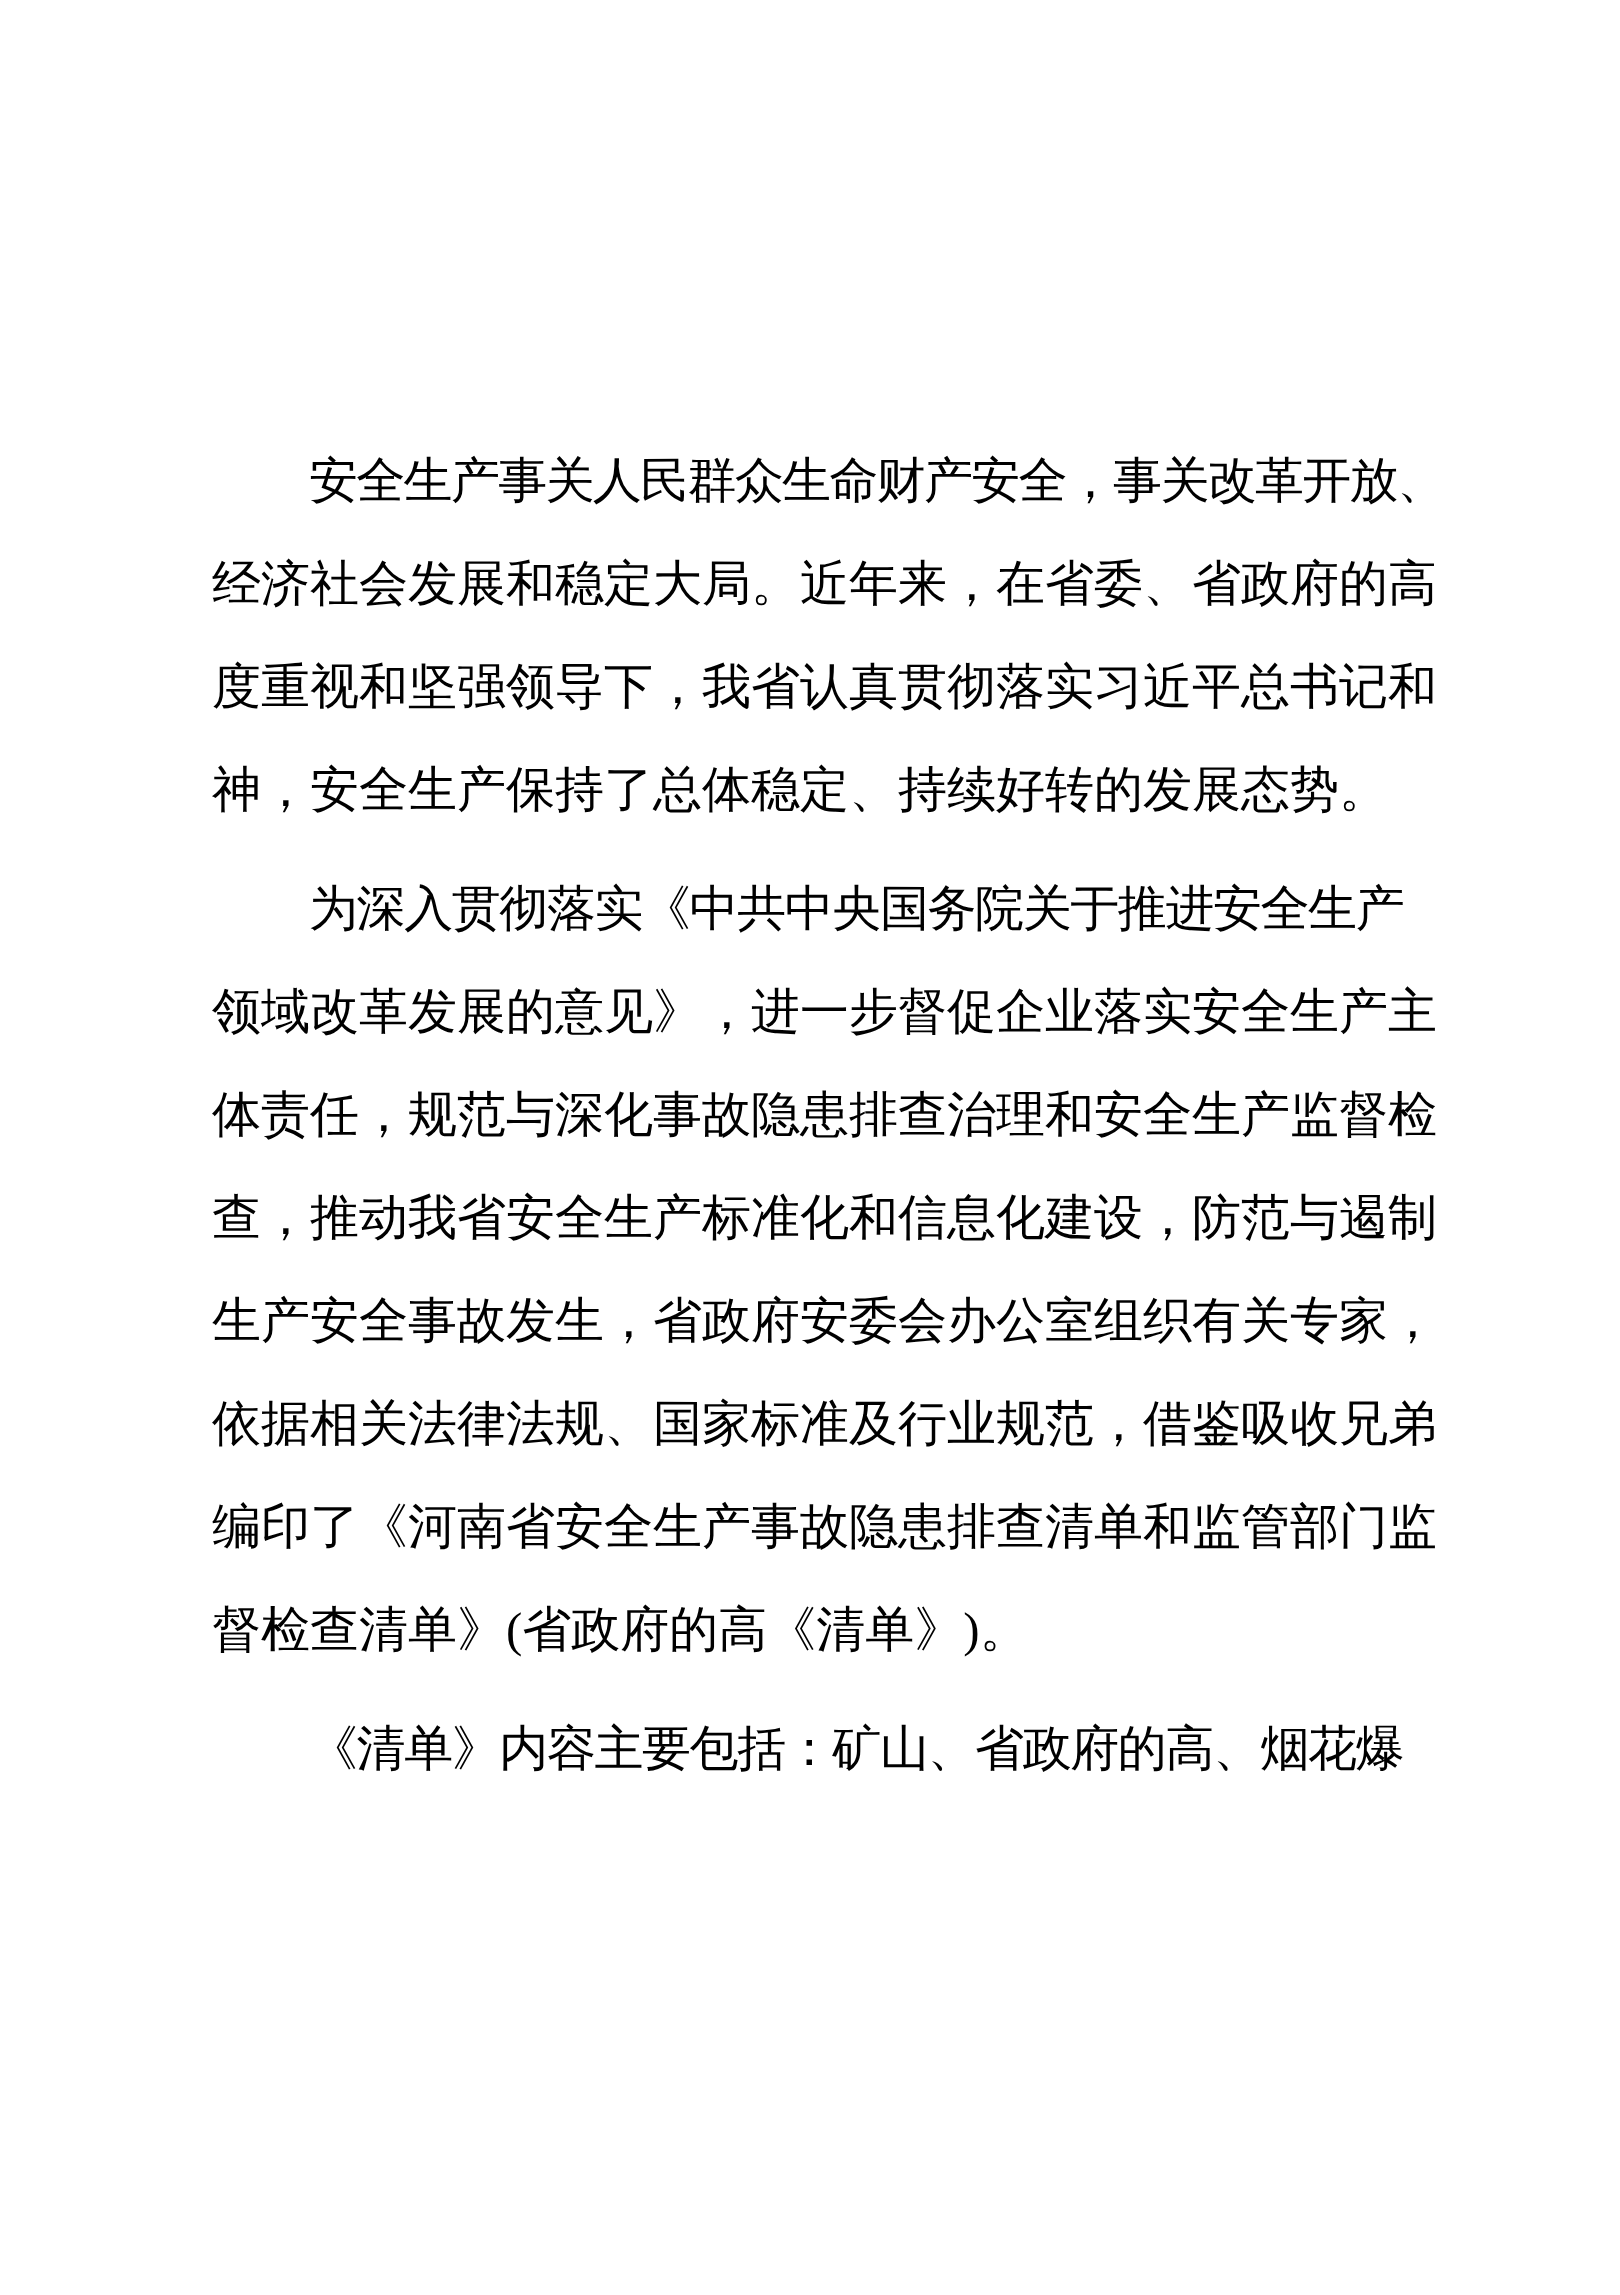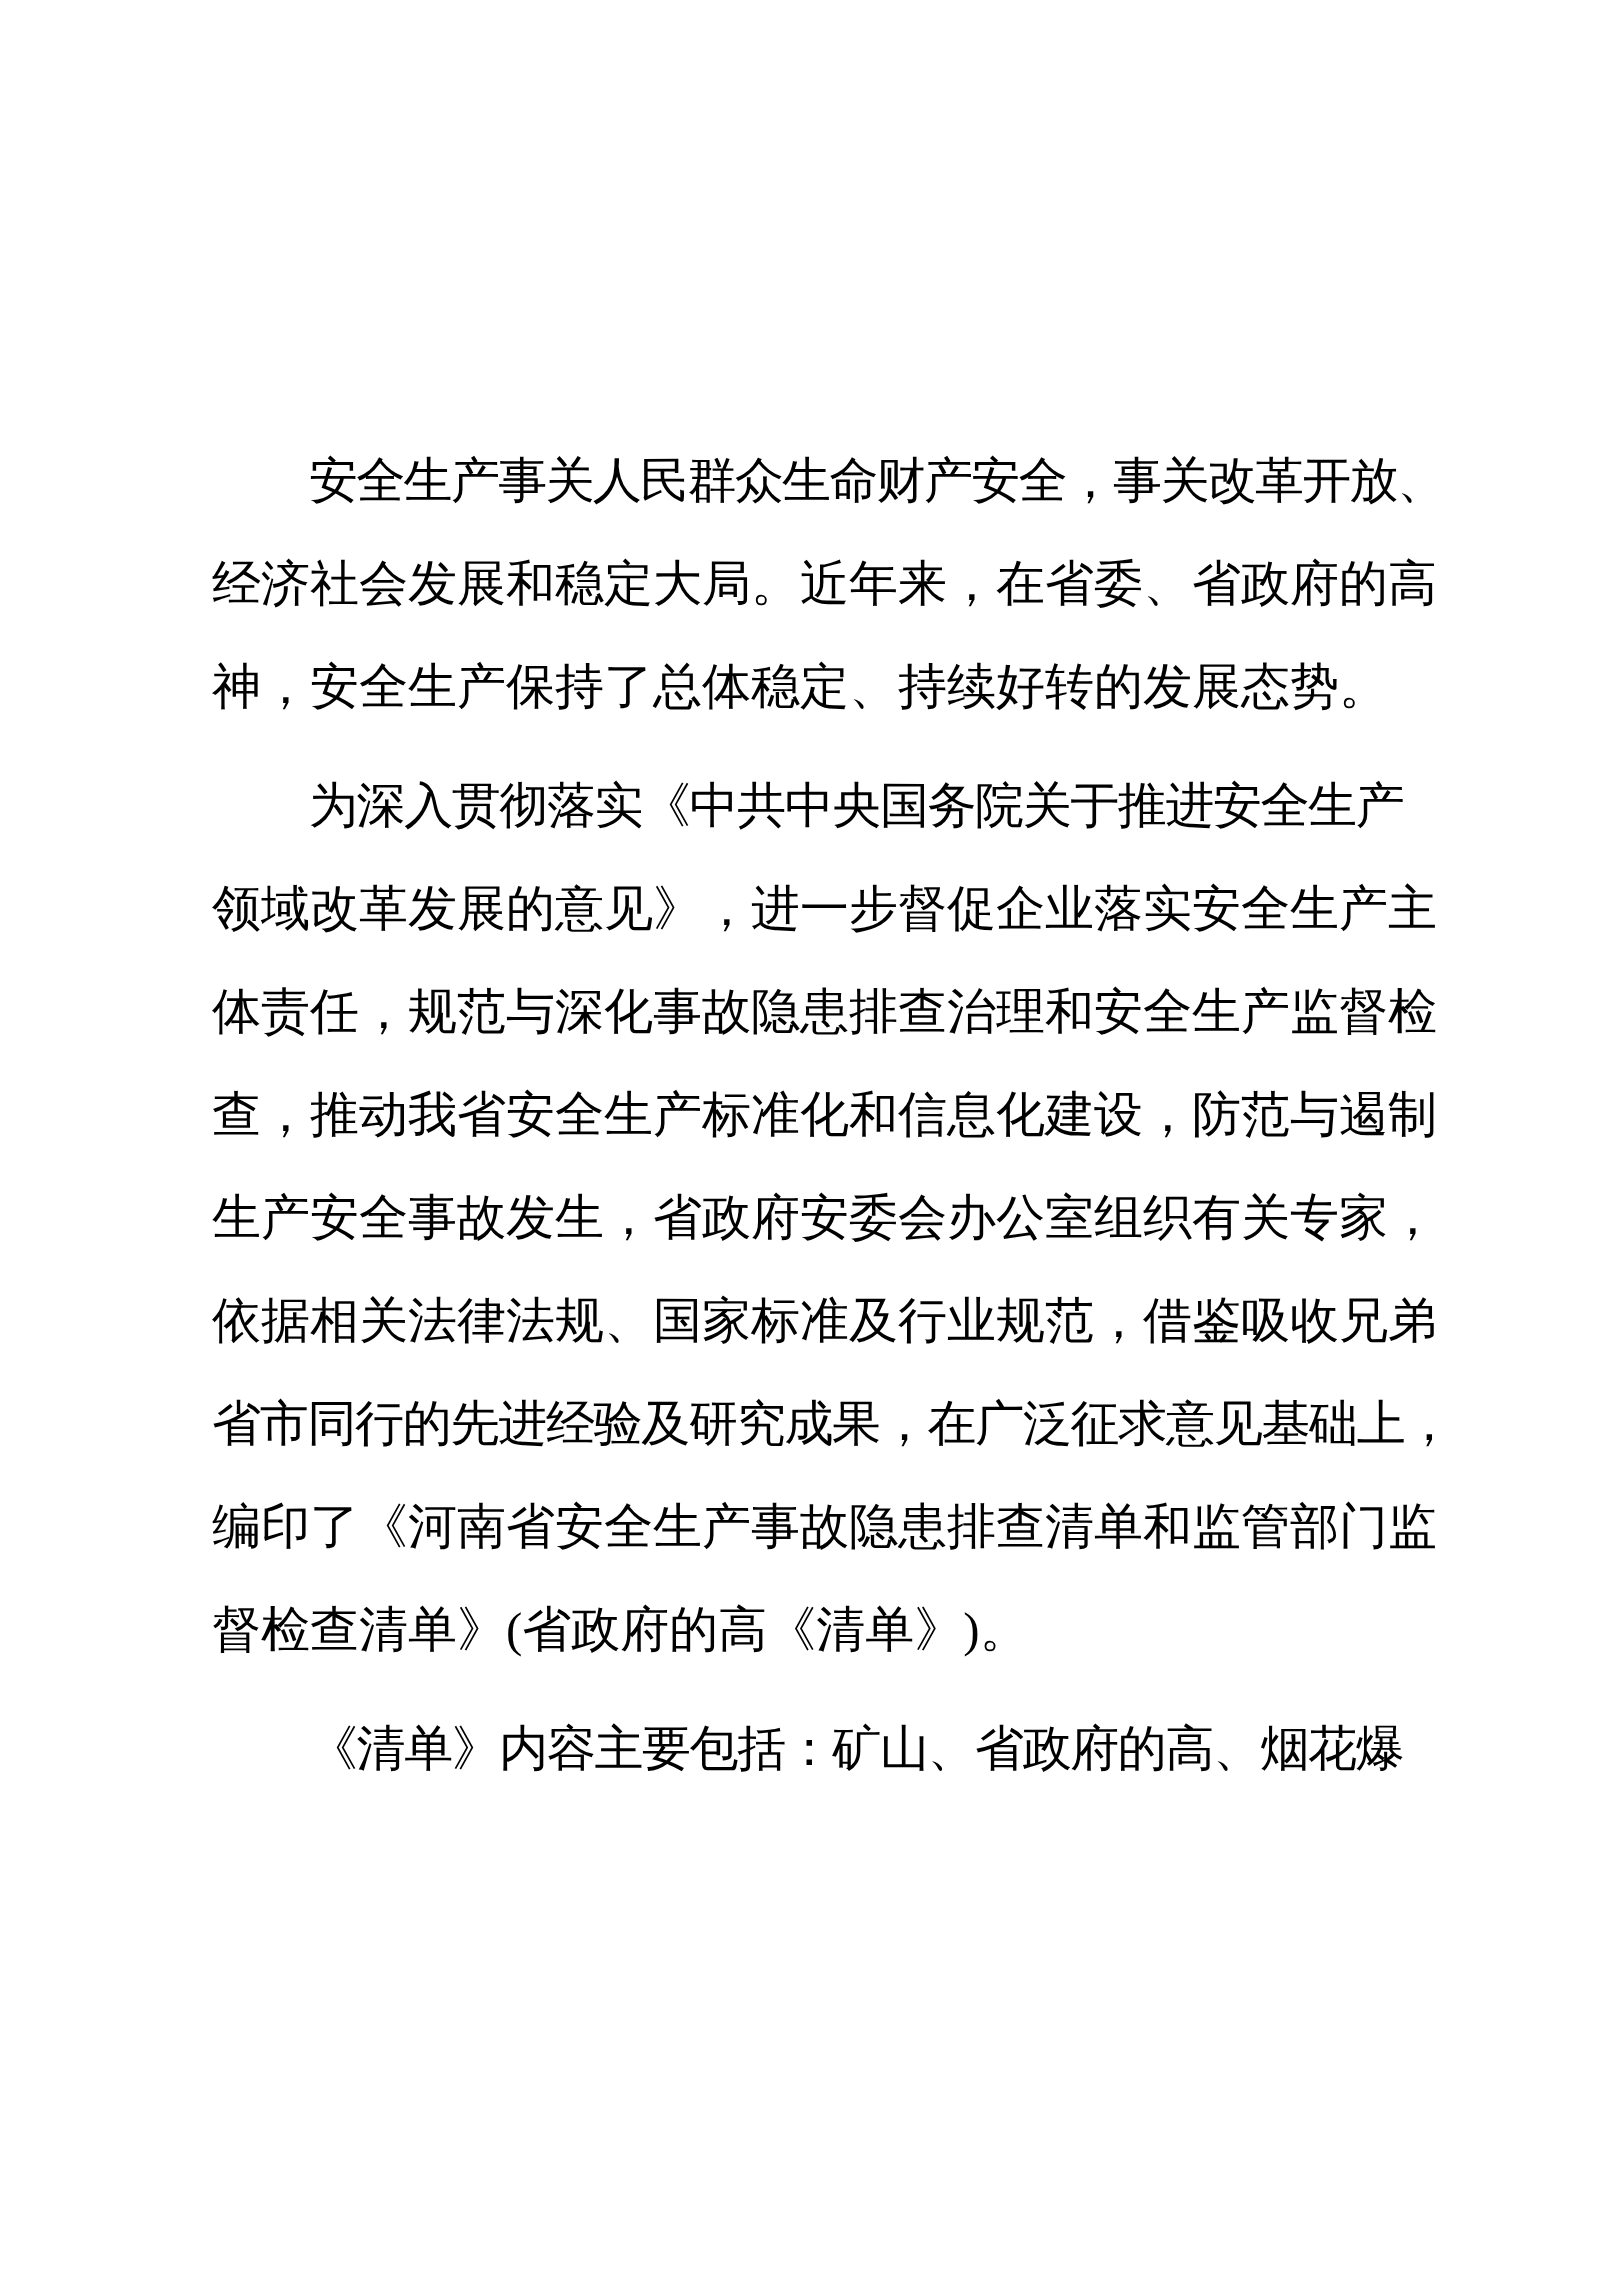--- a/index.html
+++ b/index.html
@@ -49,30 +49,30 @@
   }
 </style>
 </head>
 <body>
 
 <div class="page">
   <div class="body-block" style="background: rgb(255, 255, 255); color: rgb(0, 0, 0);">
       <div class="para">
         <div class="line first">安全生产事关人民群众生命财产安全，事关改革开放、</div>
         <div class="line">经济社会发展和稳定大局。近年来，在省委、省政府的高</div>
+        <div class="line">度重视和坚强领导下，我省认真贯彻落实习近平总书记和</div>
         <div class="line plain-end">神，安全生产保持了总体稳定、持续好转的发展态势。</div>
       </div>
       <div class="para">
         <div class="line first">为深入贯彻落实《中共中央国务院关于推进安全生产</div>
         <div class="line">领域改革发展的意见》，进一步督促企业落实安全生产主</div>
         <div class="line">体责任，规范与深化事故隐患排查治理和安全生产监督检</div>
         <div class="line">查，推动我省安全生产标准化和信息化建设，防范与遏制</div>
         <div class="line">生产安全事故发生，省政府安委会办公室组织有关专家，</div>
         <div class="line">依据相关法律法规、国家标准及行业规范，借鉴吸收兄弟</div>
-        <div class="line tight">省市同行的先进经验及研究成果，在广泛征求意见基础上，</div>
         <div class="line">编印了《河南省安全生产事故隐患排查清单和监管部门监</div>
         <div class="line plain-end">督检查清单》(省政府的高《清单》)。</div>
       </div>
       <div class="para">
         <div class="line first">《清单》内容主要包括：矿山、省政府的高、烟花爆</div>
       </div>
     </div>
 </div>
 
 

